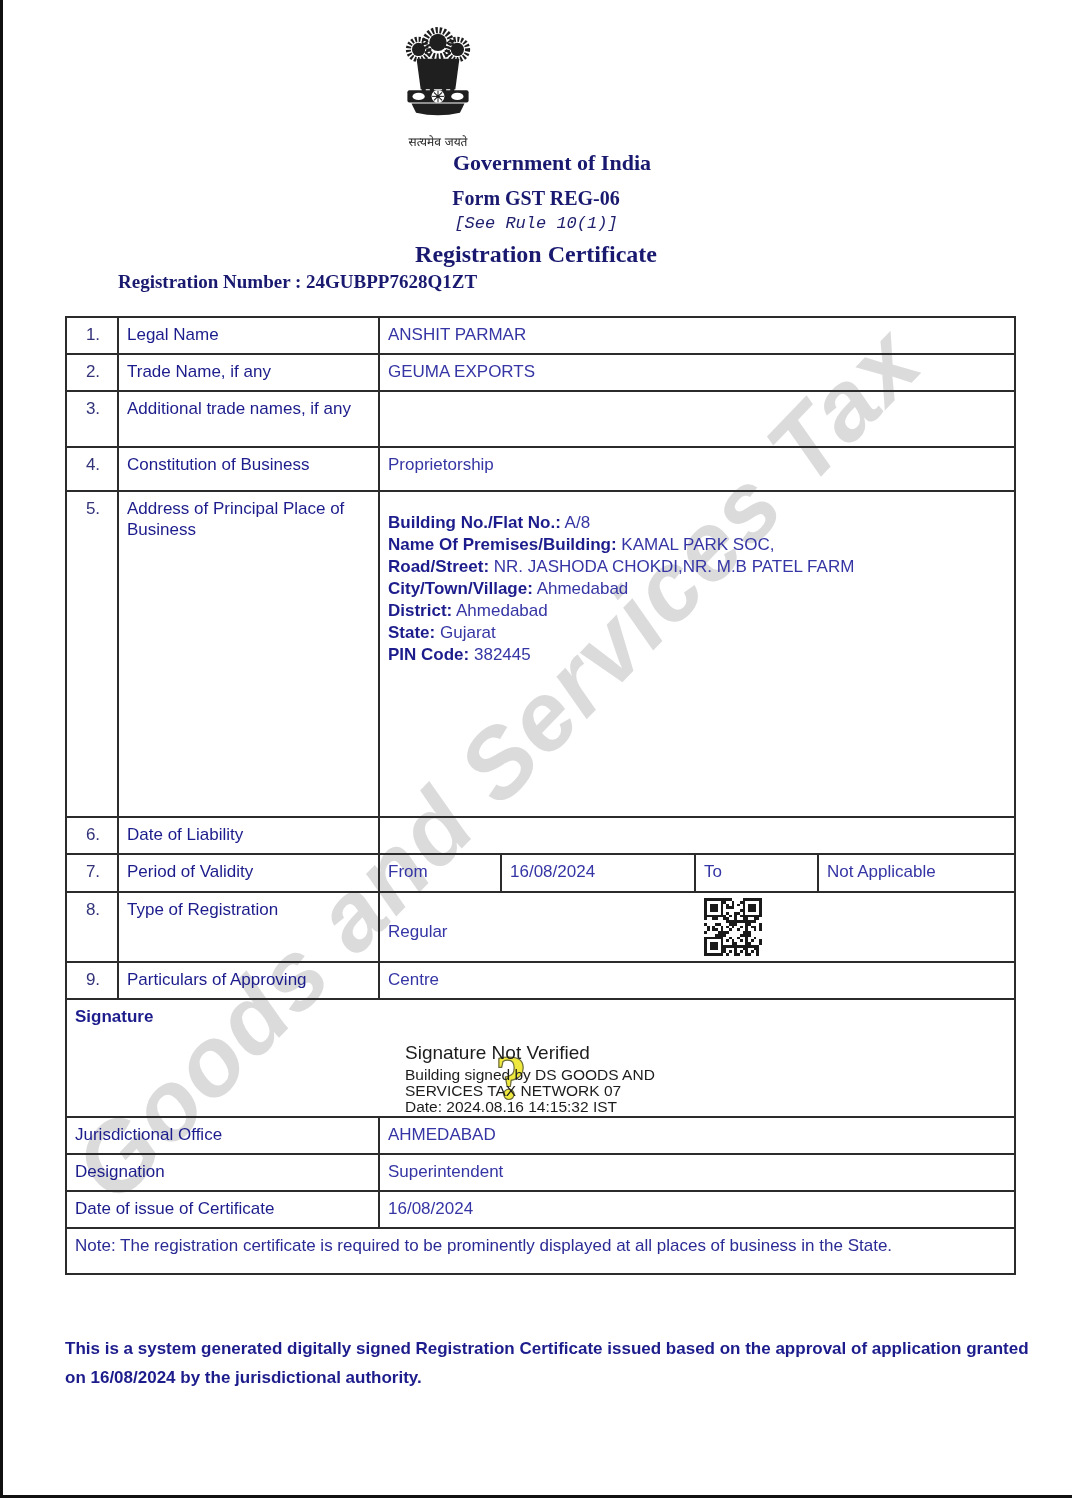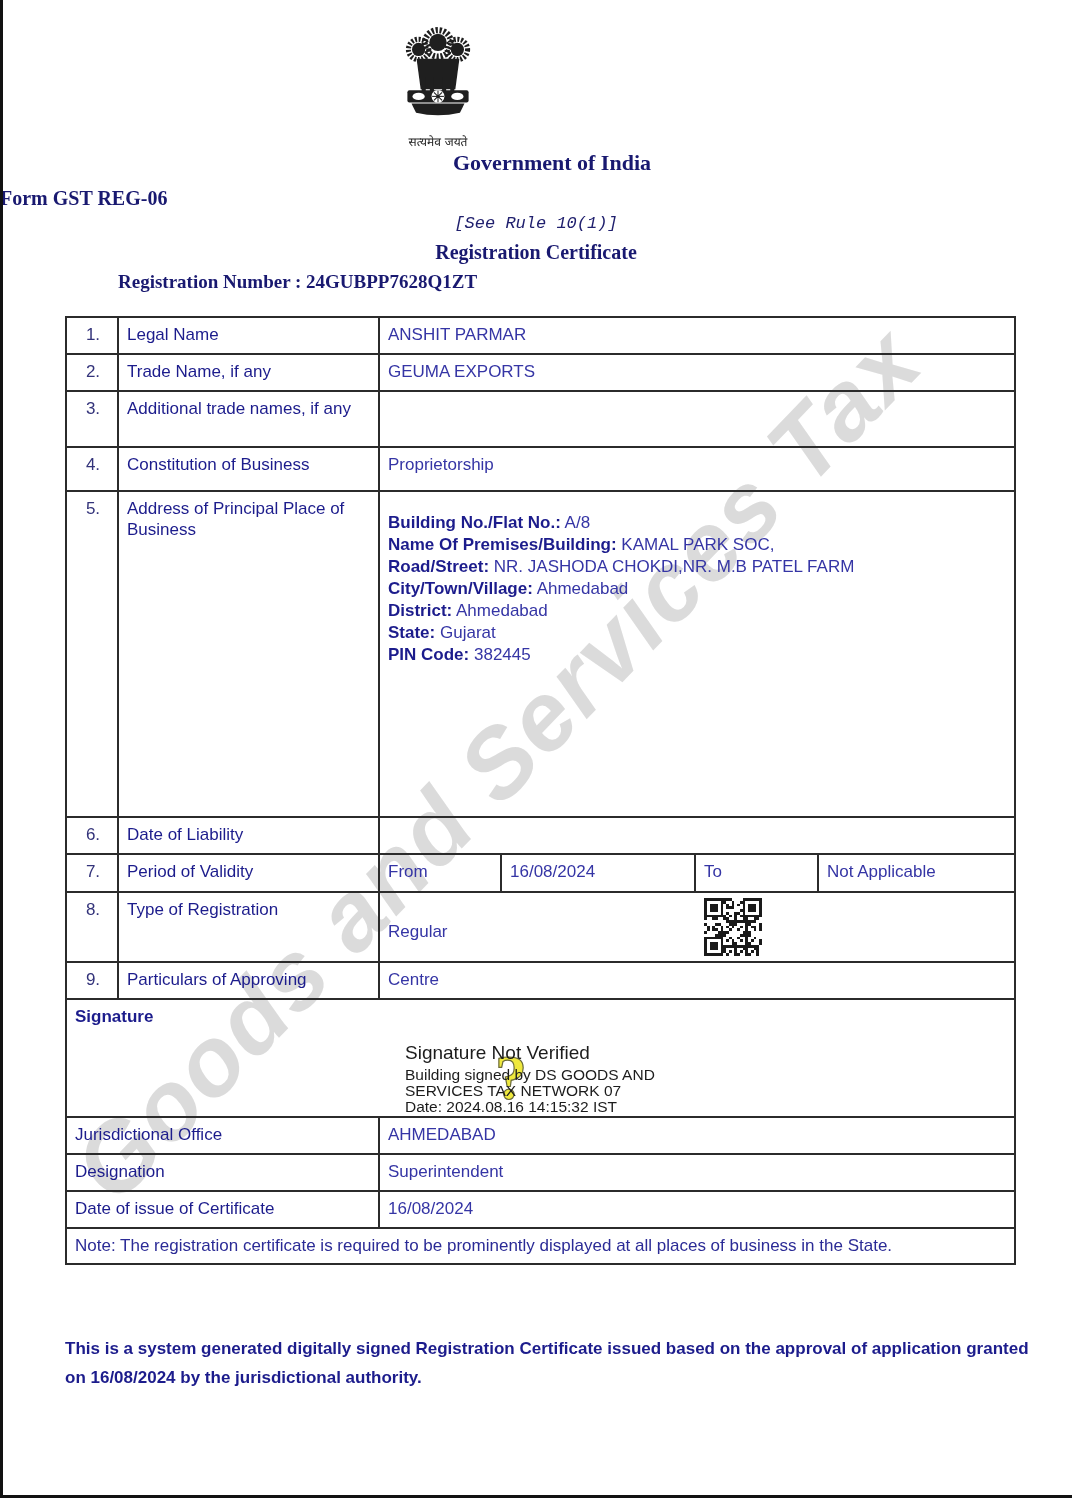--- a/index.html
+++ b/index.html
@@ -19,26 +19,26 @@
     font-family:"Liberation Sans","DejaVu Sans",sans-serif;
     font-weight:bold;font-style:italic;font-size:97px;white-space:nowrap;
     color:var(--watermark,#b9b9b9);opacity:.5;letter-spacing:2px;pointer-events:none;
   }
 
   .header{position:absolute;top:26px;left:0;width:876px;text-align:center;z-index:1;}
   .emblem{display:inline-block;width:92px;}
   .emblem-caption{font-size:12px;color:#222;margin-top:1px;font-family:"DejaVu Sans",sans-serif;}
   .title-1{position:absolute;top:150px;left:16px;width:1072px;text-align:center;
     font-family:"Liberation Serif","DejaVu Serif",serif;font-weight:bold;font-size:22px;color:var(--titleNavy,#191970);z-index:1;}
-  .title-2{position:absolute;top:187px;left:0;width:1072px;text-align:left;
+  .title-2{position:absolute;top:187px;left:0;width:1072px;text-align:center;
     font-family:"Liberation Serif","DejaVu Serif",serif;font-weight:bold;font-size:20px;color:var(--titleNavy,#191970);z-index:1;}
   .subtitle{position:absolute;top:214px;left:0;width:1072px;text-align:center;
     font-family:Liberation Mono, monospace;font-style:italic;font-size:17px;color:#20206e;z-index:1;}
   .title-3{position:absolute;top:241px;left:0;width:1072px;text-align:center;
-    font-family:"Liberation Serif","DejaVu Serif",serif;font-weight:bold;font-size:20px;color:var(--titleNavy,#191970);z-index:1;}
+    font-family:"Liberation Serif","DejaVu Serif",serif;font-weight:bold;font-size:24px;color:var(--titleNavy,#191970);z-index:1;}
   .regnum{position:absolute;top:271px;left:118px;
     font-family:"Liberation Serif","DejaVu Serif",serif;font-weight:bold;font-size:19px;color:var(--titleNavy,#191970);z-index:1;}
 
   table.cert{
     position:absolute;top:316px;left:65px;width:949px;z-index:1;
     border-collapse:collapse;table-layout:fixed;background:transparent;
   }
   table.cert td{
     border:2px solid var(--border,#2b2b2b);vertical-align:top;
     padding:6px 6px 4px 8px;font-size:17px;line-height:21px;background:transparent;
@@ -435,19 +435,19 @@
       <td class="val" colspan="4">AHMEDABAD</td>
     </tr>
     <tr style="height:37px">
       <td class="lbl" colspan="2">Designation</td>
       <td class="val" colspan="4">Superintendent</td>
     </tr>
     <tr style="height:37px">
       <td class="lbl" colspan="2">Date of issue of Certificate</td>
       <td class="val" colspan="4">16/08/2024</td>
     </tr>
-    <tr style="height:36px">
+    <tr style="height:46px">
       <td class="note-cell" colspan="6">Note: The registration certificate is required to be prominently displayed at all places of business in the State.</td>
     </tr>
   </tbody>
 </table>
 
 <div class="footer-text">This is a system generated digitally signed Registration Certificate issued based on the approval of application granted on 16/08/2024 by the jurisdictional authority.</div>
 
 </body></html>

